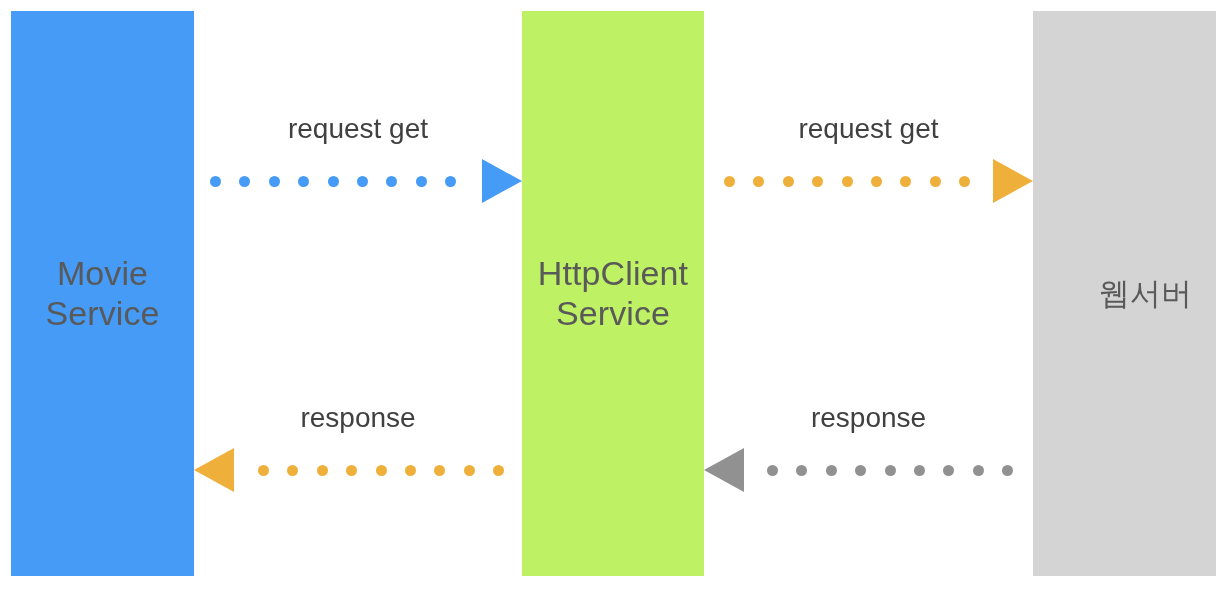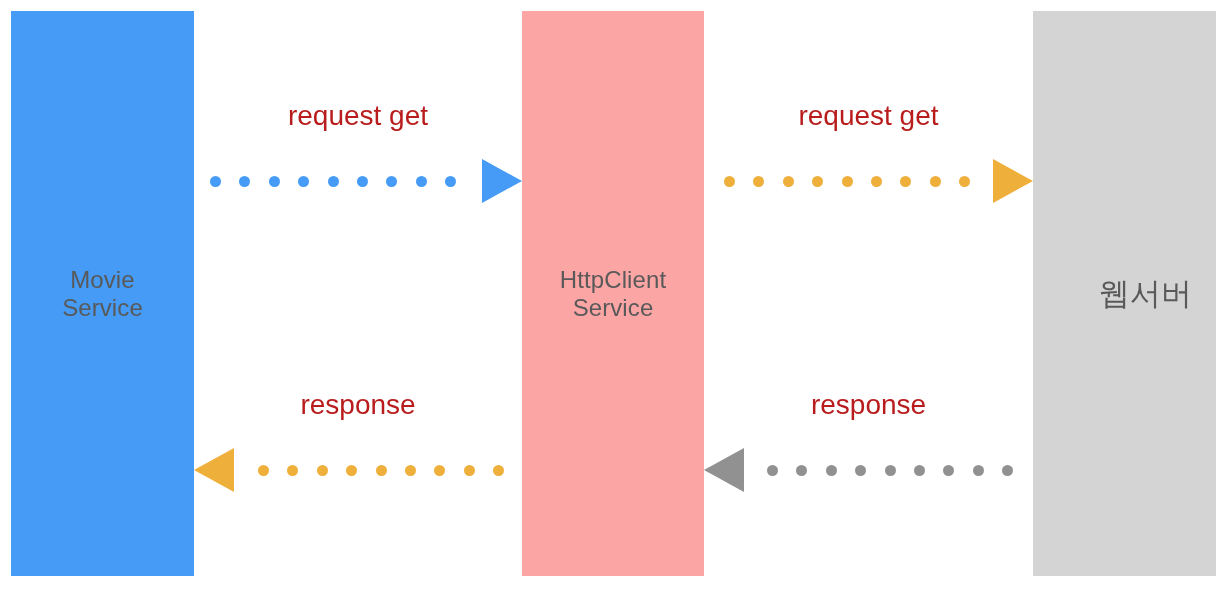--- a/index.html
+++ b/index.html
@@ -22,64 +22,64 @@
   .node {
     position: absolute;
     display: flex;
     align-items: center;
     justify-content: center;
     text-align: center;
     box-sizing: border-box;
   }
   .node-label {
     color: #595959;
-    font-size: 24px;
+    font-size: 34px;
     line-height: 1.16;
     letter-spacing: 0.1px;
     white-space: pre-line;
     font-weight: 400;
   }
   #node-movie {
     left: 11px;
     top: 11px;
     width: 183px;
     height: 565px;
     background: #459BF5;
   }
   #node-httpclient {
     left: 522px;
     top: 11px;
     width: 182px;
     height: 565px;
-    background: #fca5a5;
+    background: #bef264;
   }
   #node-webserver {
     left: 1033px;
     top: 11px;
     width: 183px;
     height: 565px;
     background: #D4D4D4;
     padding-left: 42px;
   }
   #node-webserver .node-label {
     font-size: 31px;
   }
 
   
   .flow {
     position: absolute;
     height: 120px;
   }
   .flow-label {
     position: absolute;
-    top: 4px;
+    top: 17px;
     left: 0;
     width: 100%;
     text-align: center;
-    color: #b91c1c;
+    color: #404040;
     font-size: 28px;
     line-height: 1;
     white-space: nowrap;
   }
   .flow-track {
     position: absolute;
     left: 0;
     width: 100%;
     top: 60px;
     height: 46px;

